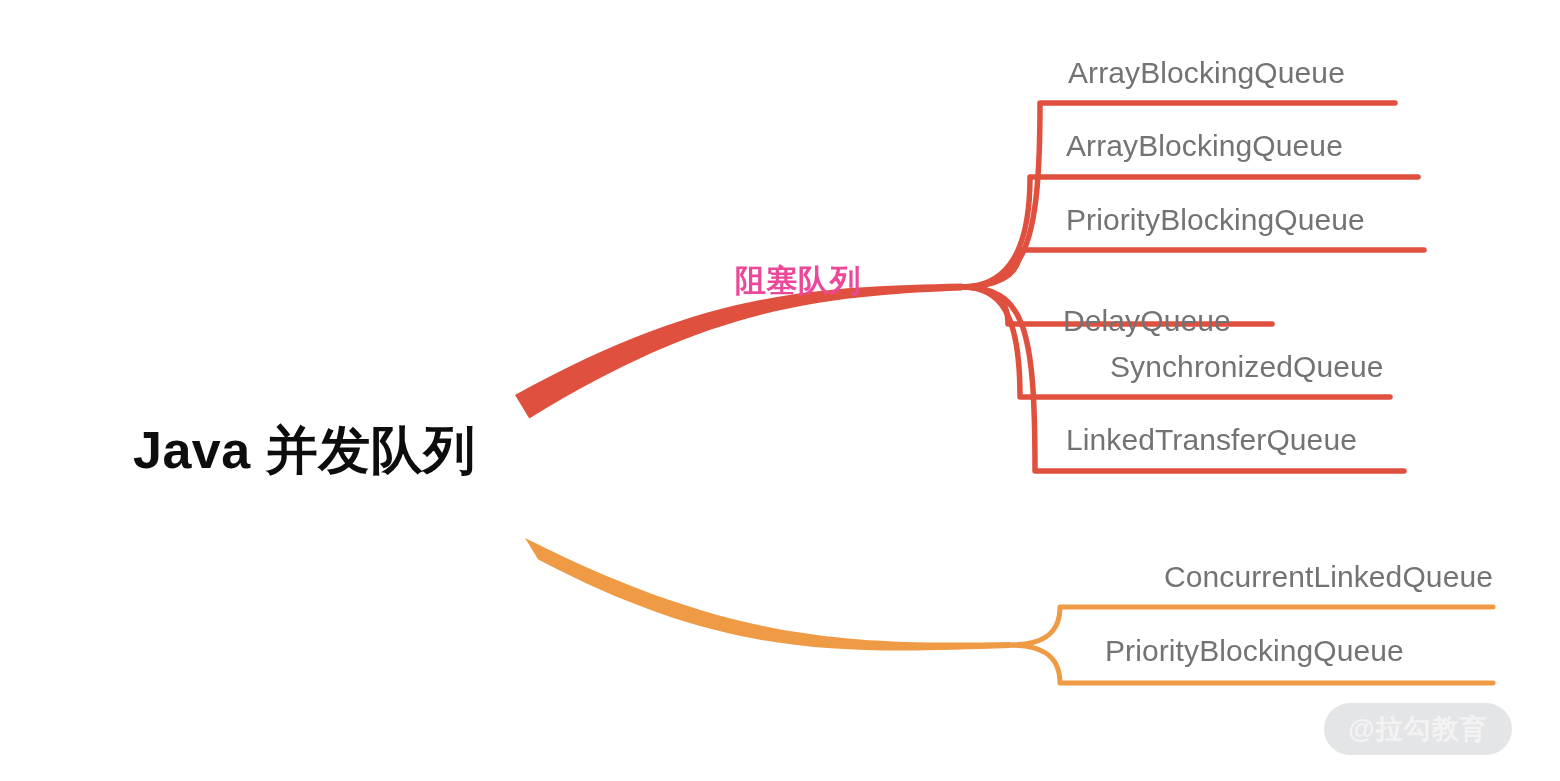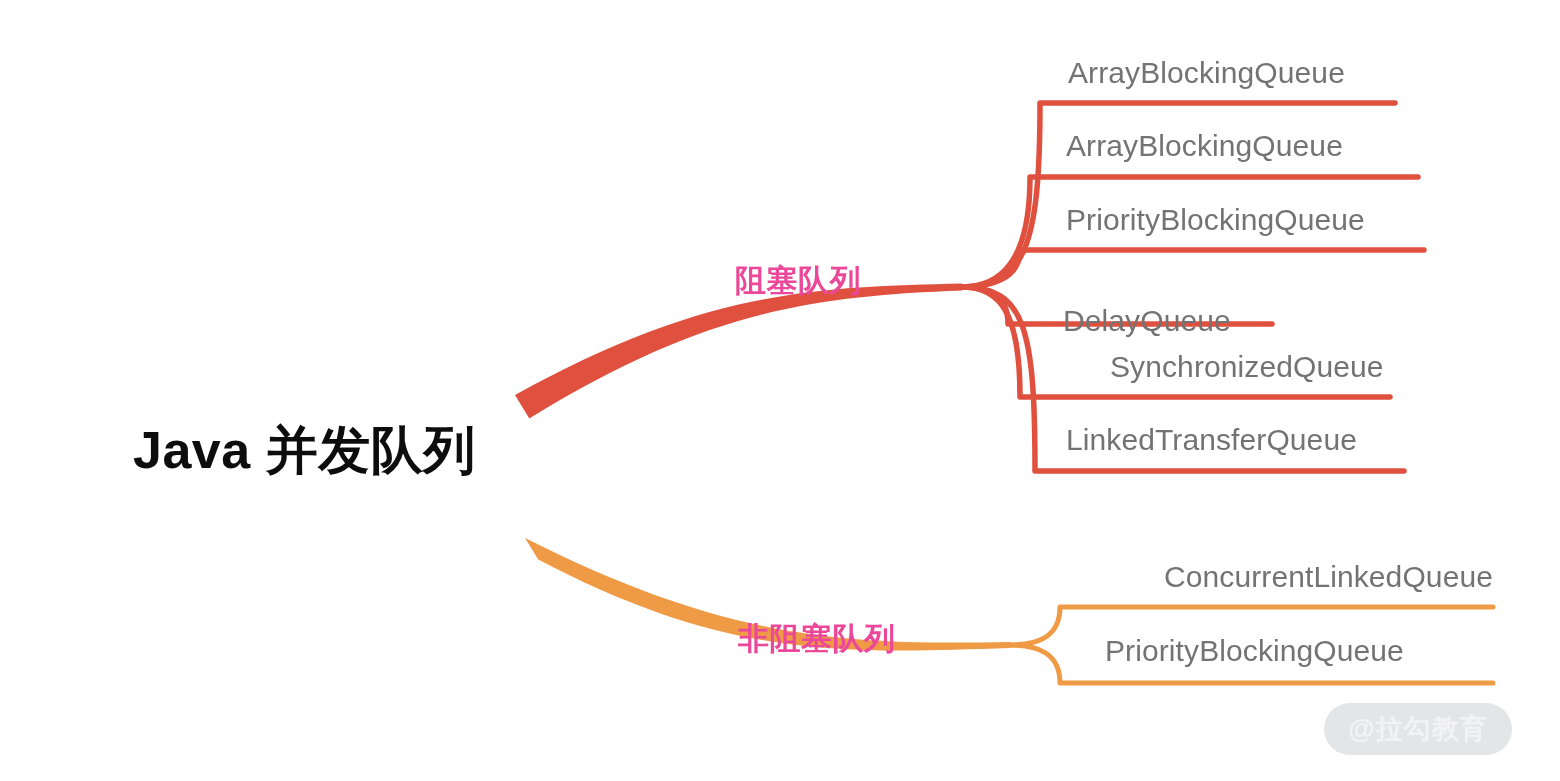--- a/index.html
+++ b/index.html
@@ -80,21 +80,20 @@
         <path d="M 525 538 C 728.7 640.72, 845.1 645, 1010 642 L 1010 648 C 845.1 653.4, 728.7 659.9200000000001, 538.2 559.6 Z" fill="#ef9a45"></path>
         <path d="M 1010 645 C 1038.6 645, 1060 636.64, 1060 607 L 1493 607" fill="none" stroke="#ef9a45" stroke-width="5" stroke-linecap="round" stroke-linejoin="round"></path>
         <path d="M 1010 645 C 1038.6 645, 1060 653.36, 1060 683 L 1493 683" fill="none" stroke="#ef9a45" stroke-width="5" stroke-linecap="round" stroke-linejoin="round"></path>
       </g>
   </svg>
 
   <div class="node-label root-label" style="left: 133px; top: 424px;">Java 并发队列</div>
 
   <div class="node-label branch-label" style="left: 735px; top: 217px;">阻塞队列</div>
 
-  <div class="node-label branch-label" style="left: 738px; top: 575px;">非阻塞队列</div>
 
   <div id="leaf-layer">
       <div class="node-label leaf-label" style="left: 1068px; top: 58px;">ArrayBlockingQueue</div>
       <div class="node-label leaf-label" style="left: 1066px; top: 131px;">ArrayBlockingQueue</div>
       <div class="node-label leaf-label" style="left: 1066px; top: 205px;">PriorityBlockingQueue</div>
       <div class="node-label leaf-label" style="left: 1063px; top: 278px; margin-top: 28px;">DelayQueue</div>
       <div class="node-label leaf-label" style="left: 1066px; top: 352px; margin-left: 44px;">SynchronizedQueue</div>
       <div class="node-label leaf-label" style="left: 1066px; top: 425px; text-align: center;">LinkedTransferQueue</div>
       <div class="node-label leaf-label" style="left: 1164px; top: 562px;">ConcurrentLinkedQueue</div>
       <div class="node-label leaf-label" style="left: 1105px; top: 636px;">PriorityBlockingQueue</div>

